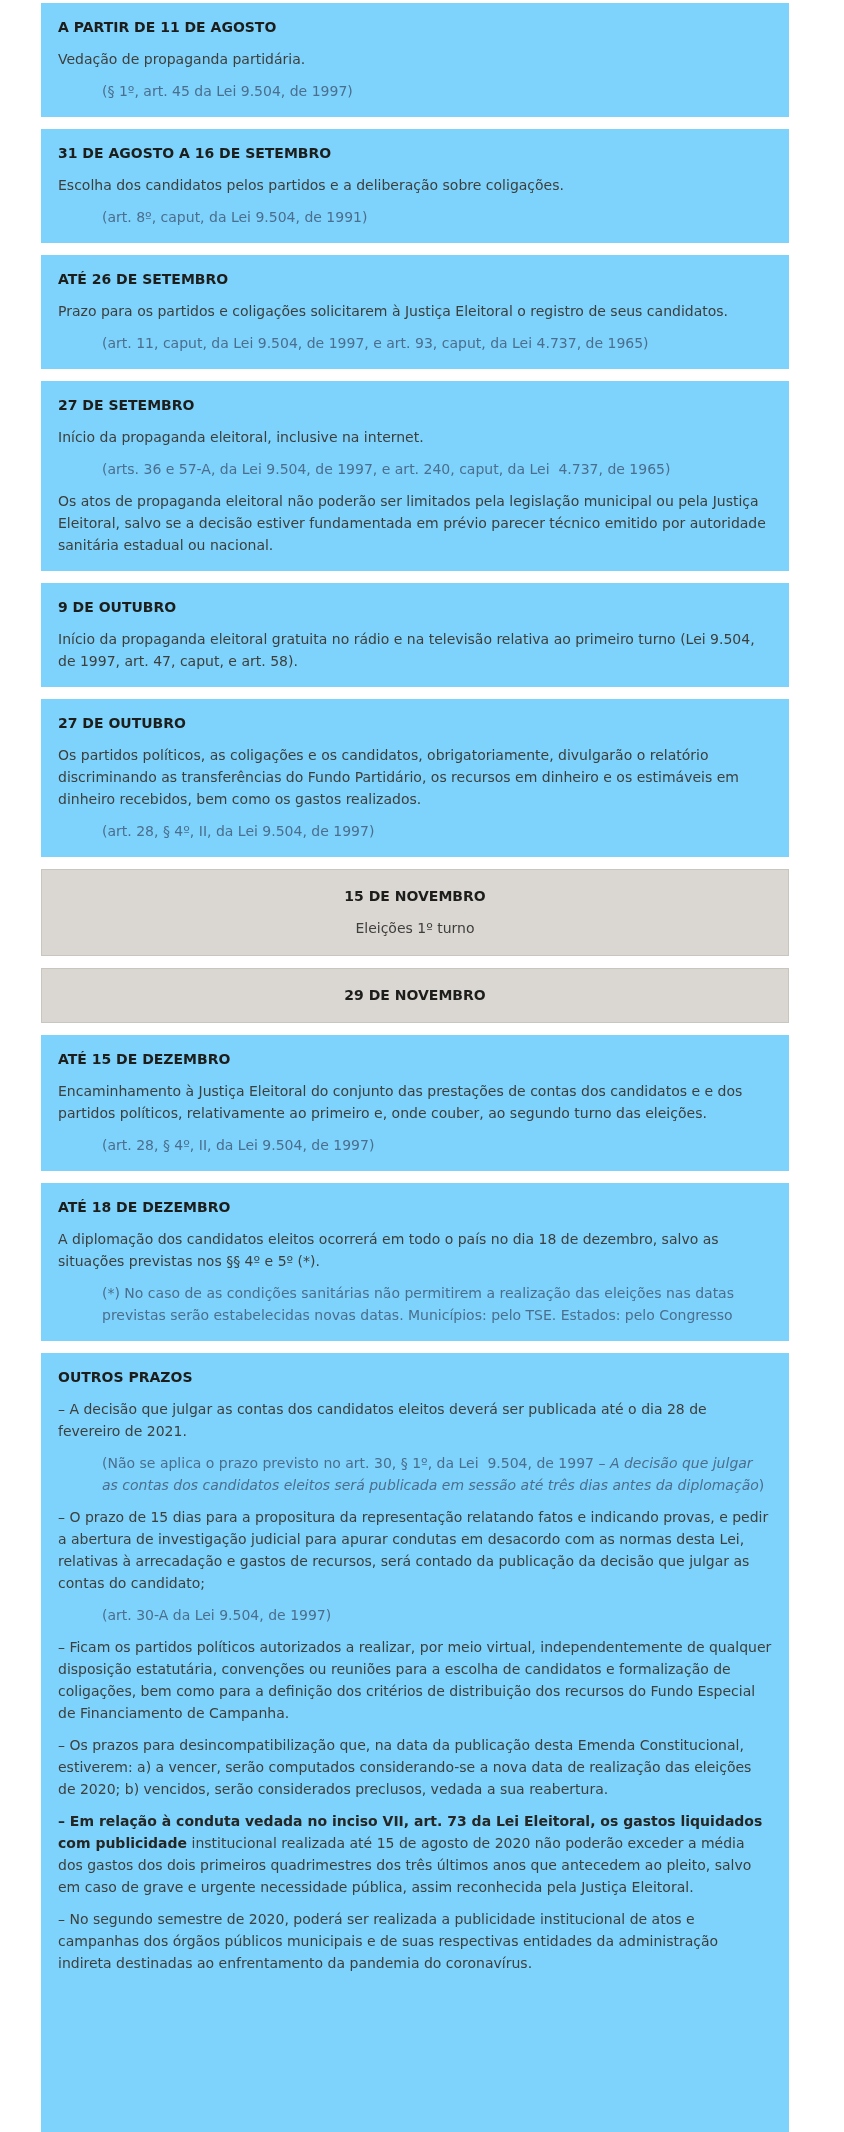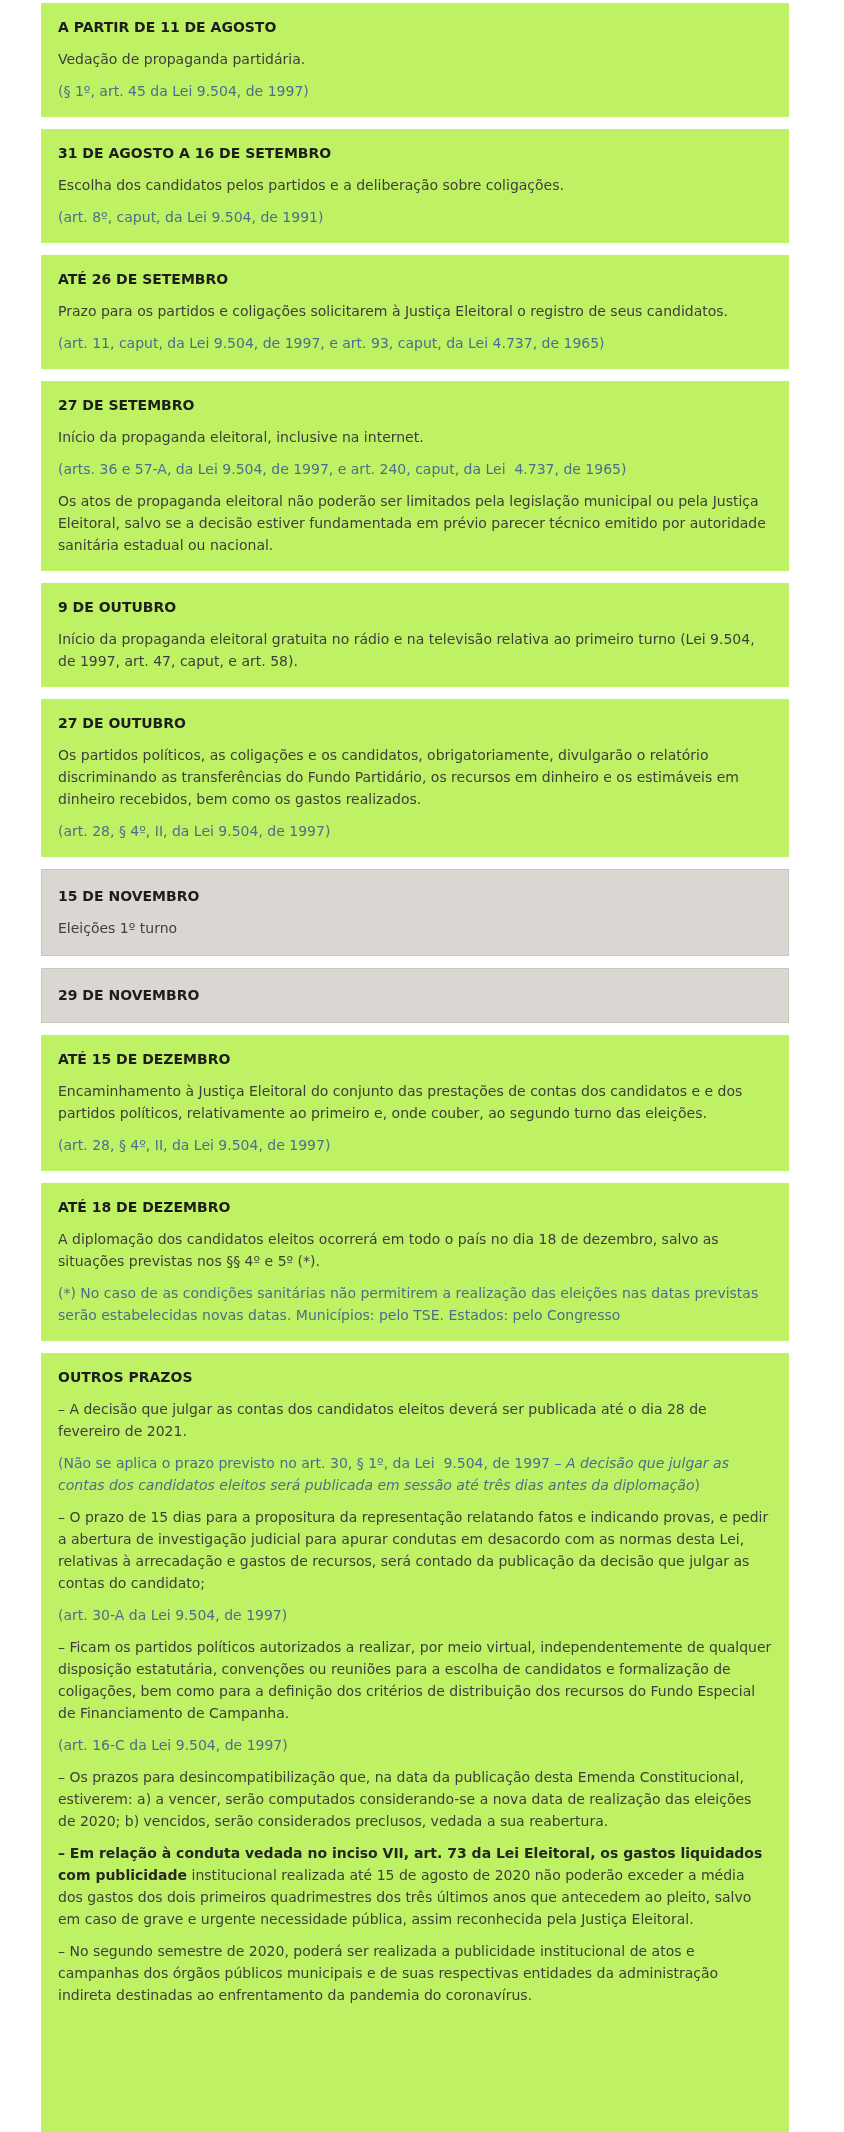--- a/index.html
+++ b/index.html
@@ -15,28 +15,29 @@
   }
   .timeline {
     box-sizing: border-box;
     margin: 0 55px 0 41px;       
     padding-top: 3px;
     min-height: 2132px;
     display: flex;
     flex-direction: column;
   }
   .card {
-    background: #bef264;
+    background: #7dd3fc;
     padding: 13px 17px 15px 17px;
     margin-bottom: 12px;
   }
   .card.highlight {
     background: #dad7d3;
     border: 1px solid #c9c6c2;
     padding: 15px 16px 16px 16px;
+    text-align: center;
   }
   .card:last-child {
     flex: 1;                      
     margin-bottom: 0;
   }
   .card h3 {
     margin: 0;
     font-size: 14px;
     line-height: 22px;
     font-weight: 700;
@@ -44,20 +45,21 @@
   }
   .card p {
     margin: 10px 0 0 0;
     font-size: 14px;
     line-height: 22px;
     color: #3e3e3c;
     white-space: pre-wrap;
   }
   .card p.cite {
     color: #4c6e8e;
+    margin-left: 44px;
   }
   .card p strong {
     font-weight: 700;
     color: #262624;
   }
   .card p em {
   }
 </style>
 </head>
 <body>
@@ -111,18 +113,17 @@
   <p class="body"><span>A diplomação dos candidatos eleitos ocorrerá em todo o país no dia 18 de dezembro, salvo as situações previstas nos §§ 4º e 5º (*).</span></p>
       <p class="cite"><span>(*) No caso de as condições sanitárias não permitirem a realização das eleições nas datas previstas serão estabelecidas novas datas. Municípios: pelo TSE. Estados: pelo Congresso</span></p>
     </section>
     <section class="card">
     <h3>OUTROS PRAZOS</h3>
   <p class="body"><span>– A decisão que julgar as contas dos candidatos eleitos deverá ser publicada até o dia 28 de fevereiro de 2021.</span></p>
       <p class="cite"><span>(Não se aplica o prazo previsto no art. 30, § 1º, da Lei  9.504, de 1997 – </span><em>A decisão que julgar as contas dos candidatos eleitos será publicada em sessão até três dias antes da diplomação</em><span>)</span></p>
       <p class="body"><span>– O prazo de 15 dias para a propositura da representação relatando fatos e indicando provas, e pedir a abertura de investigação judicial para apurar condutas em desacordo com as normas desta Lei, relativas à arrecadação e gastos de recursos, será contado da publicação da decisão que julgar as contas do candidato;</span></p>
       <p class="cite"><span>(art. 30-A da Lei 9.504, de 1997)</span></p>
       <p class="body"><span>– Ficam os partidos políticos autorizados a realizar, por meio virtual, independentemente de qualquer disposição estatutária, convenções ou reuniões para a escolha de candidatos e formalização de coligações, bem como para a definição dos critérios de distribuição dos recursos do Fundo Especial de Financiamento de Campanha.</span></p>
-      <p class="cite"><span>(art. 16-C da Lei 9.504, de 1997)</span></p>
       <p class="body"><span>– Os prazos para desincompatibilização que, na data da publicação desta Emenda Constitucional, estiverem: a) a vencer, serão computados considerando-se a nova data de realização das eleições de 2020; b) vencidos, serão considerados preclusos, vedada a sua reabertura.</span></p>
       <p class="body"><strong>– Em relação à conduta vedada no inciso VII, art. 73 da Lei Eleitoral, os gastos liquidados com publicidade</strong><span> institucional realizada até 15 de agosto de 2020 não poderão exceder a média dos gastos dos dois primeiros quadrimestres dos três últimos anos que antecedem ao pleito, salvo em caso de grave e urgente necessidade pública, assim reconhecida pela Justiça Eleitoral.</span></p>
       <p class="body"><span>– No segundo semestre de 2020, poderá ser realizada a publicidade institucional de atos e campanhas dos órgãos públicos municipais e de suas respectivas entidades da administração indireta destinadas ao enfrentamento da pandemia do coronavírus.</span></p>
     </section>
   </main>
 
 </body></html>

